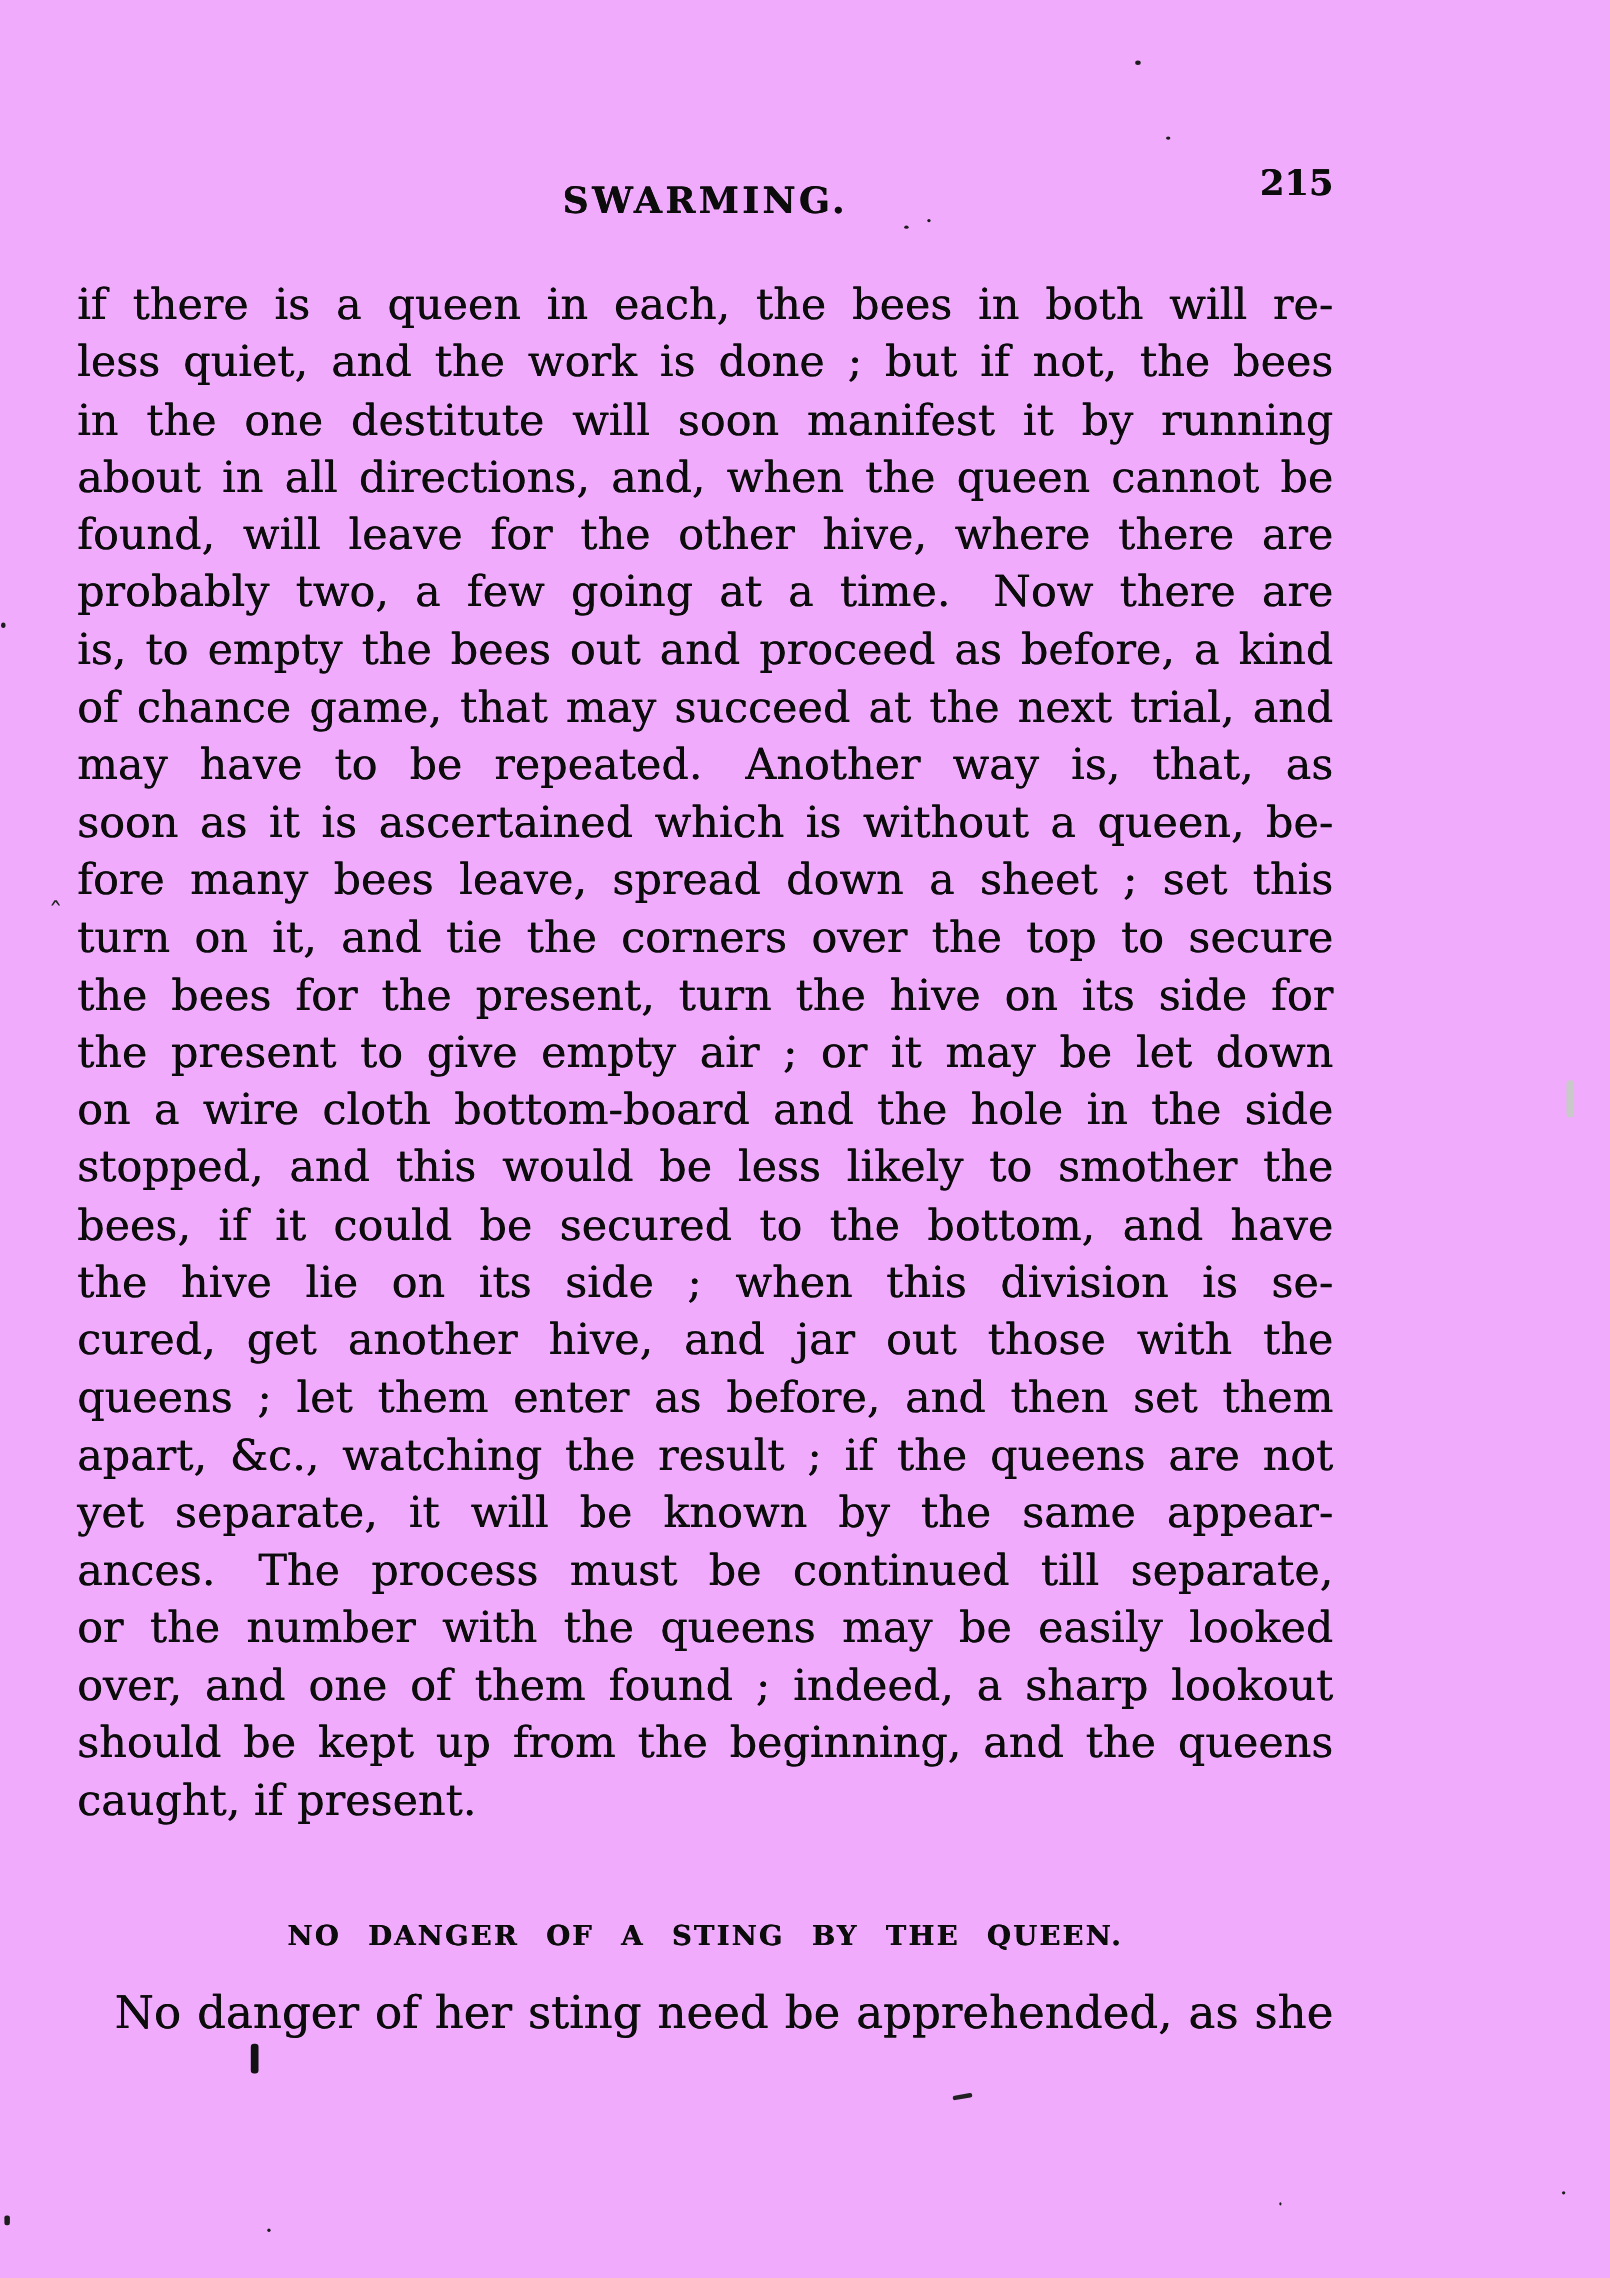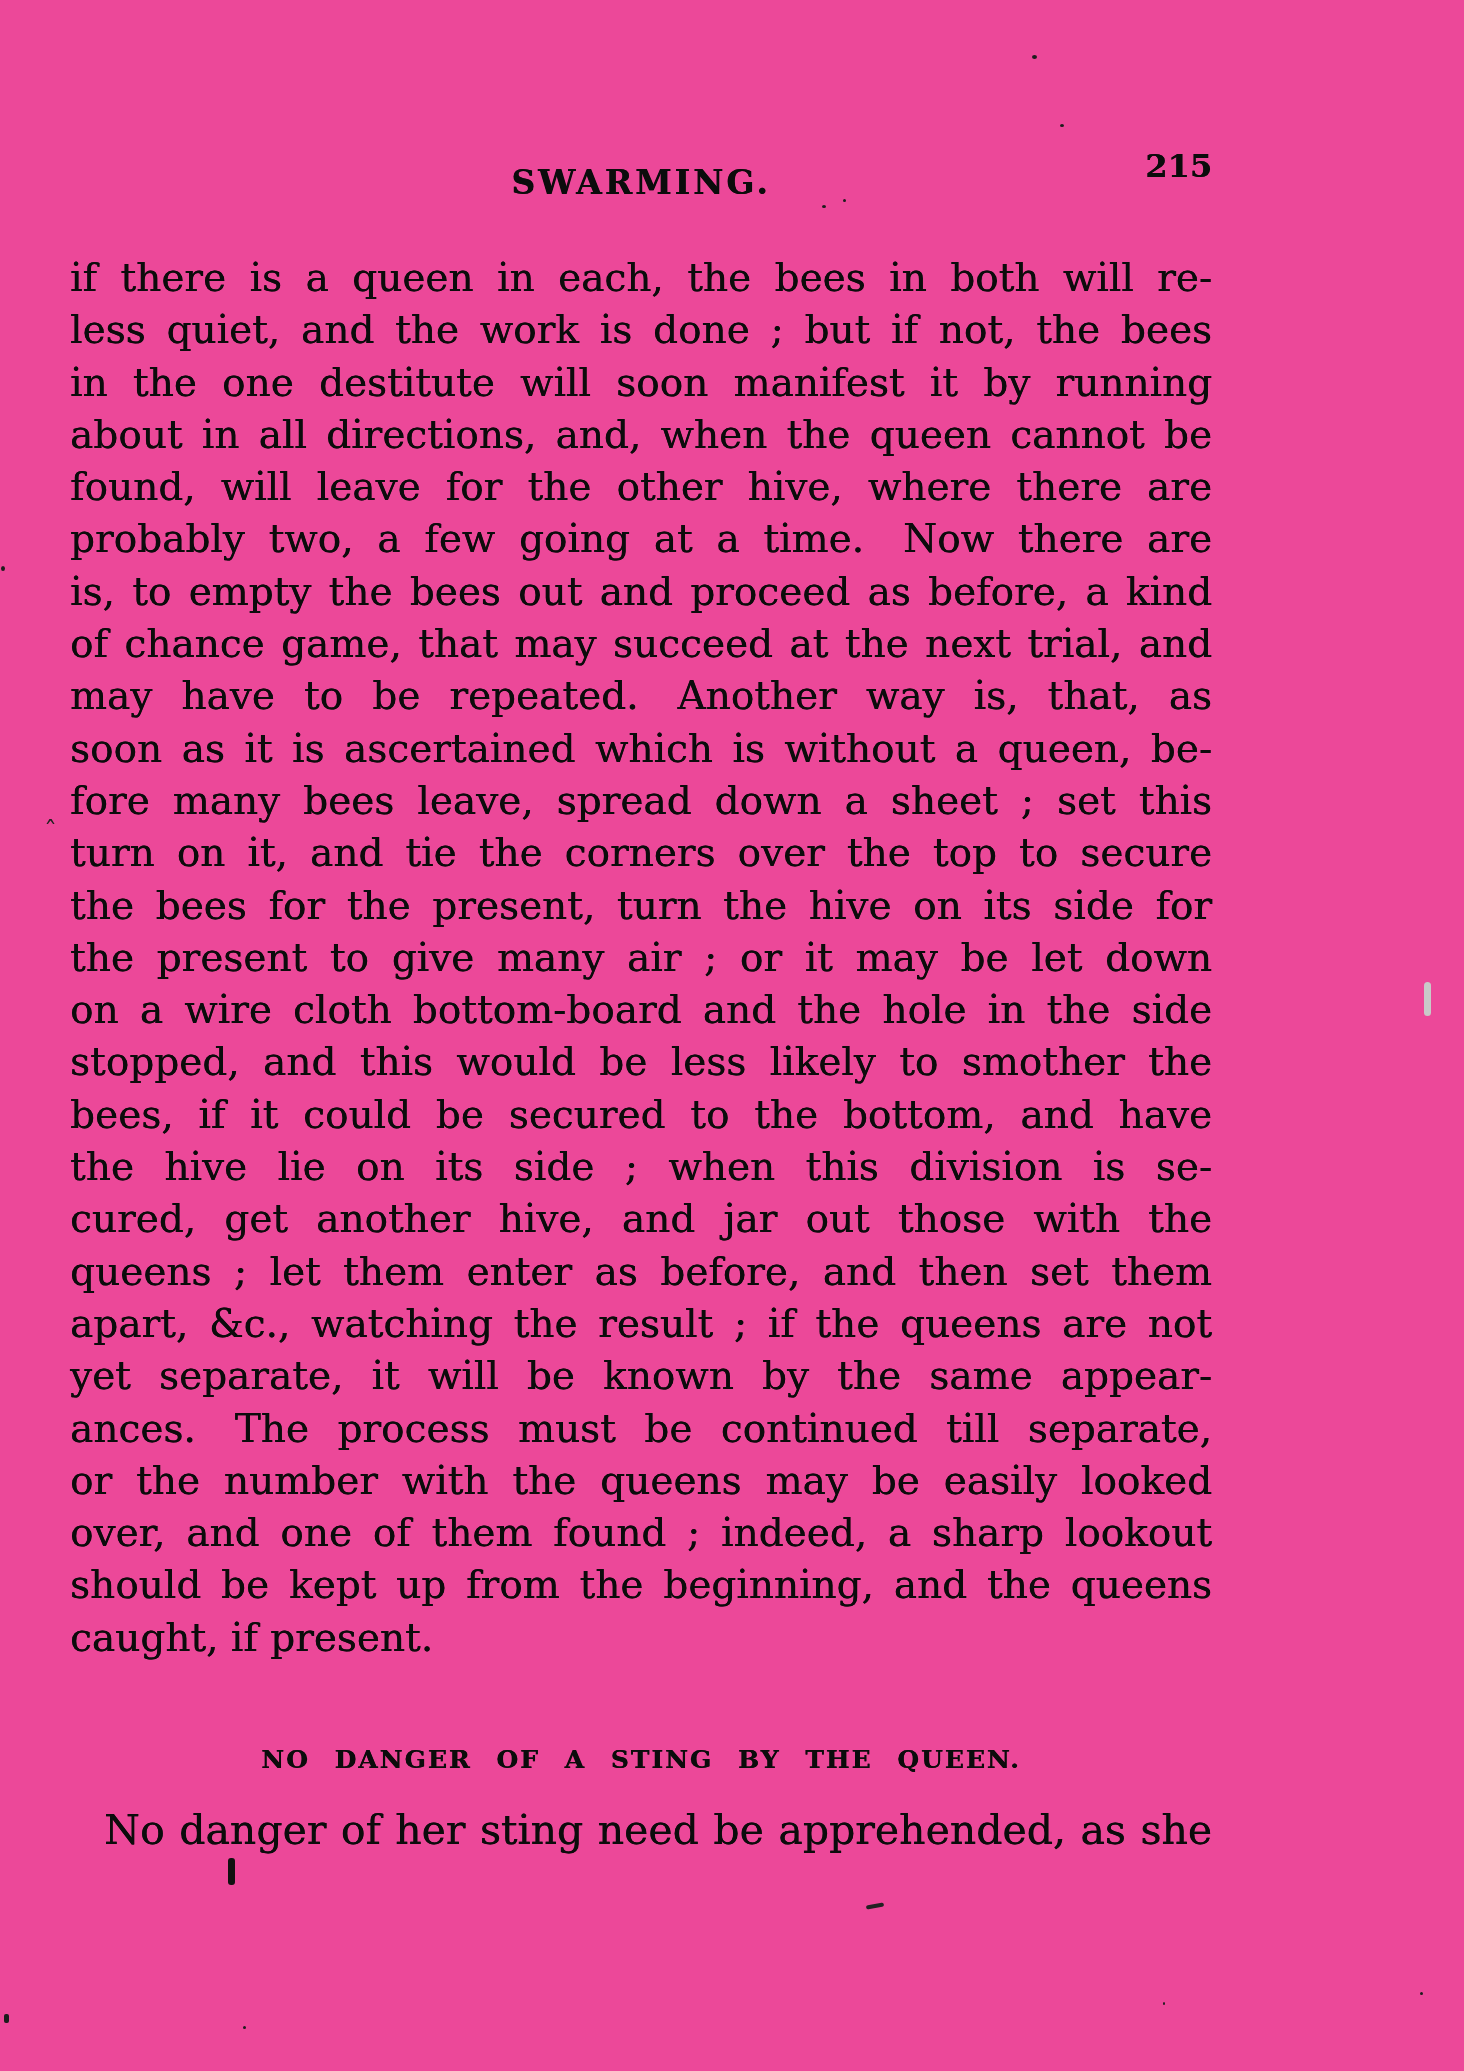--- a/index.html
+++ b/index.html
@@ -1,20 +1,20 @@
 <!DOCTYPE html>
 <html><head>
 <meta charset="utf-8">
 <style>
   html, body { margin: 0; padding: 0; background: #ffffff; }
   .page {
     position: relative;
     width: 1464px;
     height: 2071px;
-    background: #ec4899;
+    background: #f0abfc;
     font-family: "DejaVu Serif", "Liberation Serif", serif;
     color: #0c0c0c;
     overflow: hidden;
   }
   
   .running-head {
     position: absolute;
     top: 157px; left: 70px;
     width: 1142px; height: 52px;
   }
@@ -133,21 +133,21 @@
       <div class="bodyline">about in all directions, and, when the queen cannot be</div>
       <div class="bodyline">found, will leave for the other hive, where there are</div>
       <div class="bodyline">probably two, a few going at a time. Now there are</div>
       <div class="bodyline">is, to empty the bees out and proceed as before, a kind</div>
       <div class="bodyline">of chance game, that may succeed at the next trial, and</div>
       <div class="bodyline">may have to be repeated. Another way is, that, as</div>
       <div class="bodyline">soon as it is ascertained which is without a queen, be-</div>
       <div class="bodyline">fore many bees leave, spread down a sheet ; set this</div>
       <div class="bodyline">turn on it, and tie the corners over the top to secure</div>
       <div class="bodyline">the bees for the present, turn the hive on its side for</div>
-      <div class="bodyline">the present to give many air ; or it may be let down</div>
+      <div class="bodyline">the present to give empty air ; or it may be let down</div>
       <div class="bodyline">on a wire cloth bottom-board and the hole in the side</div>
       <div class="bodyline">stopped, and this would be less likely to smother the</div>
       <div class="bodyline">bees, if it could be secured to the bottom, and have</div>
       <div class="bodyline">the hive lie on its side ; when this division is se-</div>
       <div class="bodyline">cured, get another hive, and jar out those with the</div>
       <div class="bodyline">queens ; let them enter as before, and then set them</div>
       <div class="bodyline">apart, &amp;c., watching the result ; if the queens are not</div>
       <div class="bodyline">yet separate, it will be known by the same appear-</div>
       <div class="bodyline">ances. The process must be continued till separate,</div>
       <div class="bodyline">or the number with the queens may be easily looked</div>

